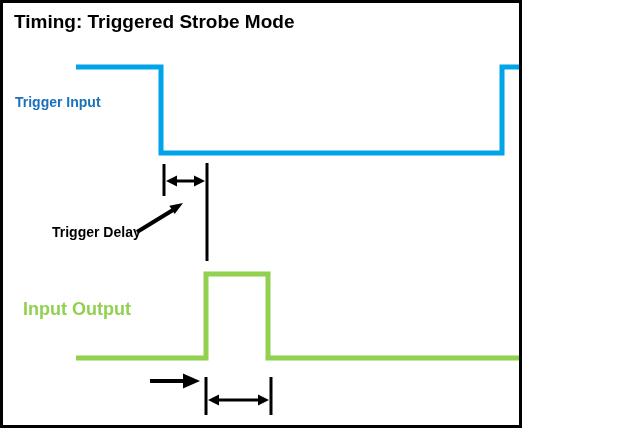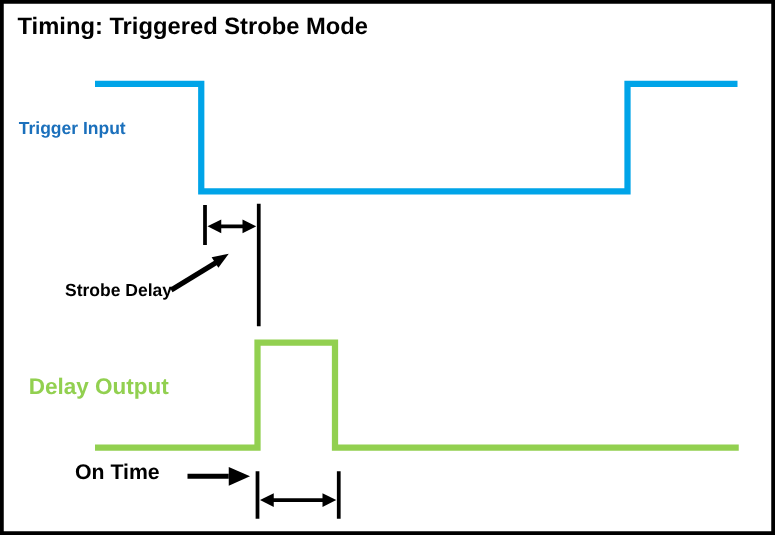--- a/index.html
+++ b/index.html
@@ -3,21 +3,21 @@
 <meta charset="utf-8">
 <style>
   html, body {
     margin: 0;
     padding: 0;
     background: #ffffff;
     font-family: "Liberation Sans", sans-serif;
   }
   .frame {
     position: relative;
-    width: 620px;
+    width: 522px;
     height: 428px;
     box-sizing: border-box;
     border: 3px solid #000000;
     background: #ffffff;
     overflow: hidden;
   }
   .scene {
     position: absolute;
     left: 0;
     top: 0;
@@ -89,19 +89,18 @@
       <polygon points="266,397 255,391.5 255,402.5" stroke="none"></polygon>
       <line x1="147" y1="378" x2="180" y2="378" stroke-width="4"></line>
       <polygon points="197,378 180,370.5 180,385.5" stroke="none"></polygon>
     </g>
   </svg>
 
   <h1 class="lbl title">Timing: Triggered Strobe Mode</h1>
 
   <div class="lbl label-trigger">Trigger Input</div>
 
-  <div class="lbl label-strobe">Delay Output</div>
+  <div class="lbl label-strobe">Input Output</div>
 
-  <div class="lbl label-delay">Strobe Delay</div>
+  <div class="lbl label-delay">Trigger Delay</div>
 
-  <div class="lbl label-ontime">On Time</div>
 
 </div>
 
 </body></html>

